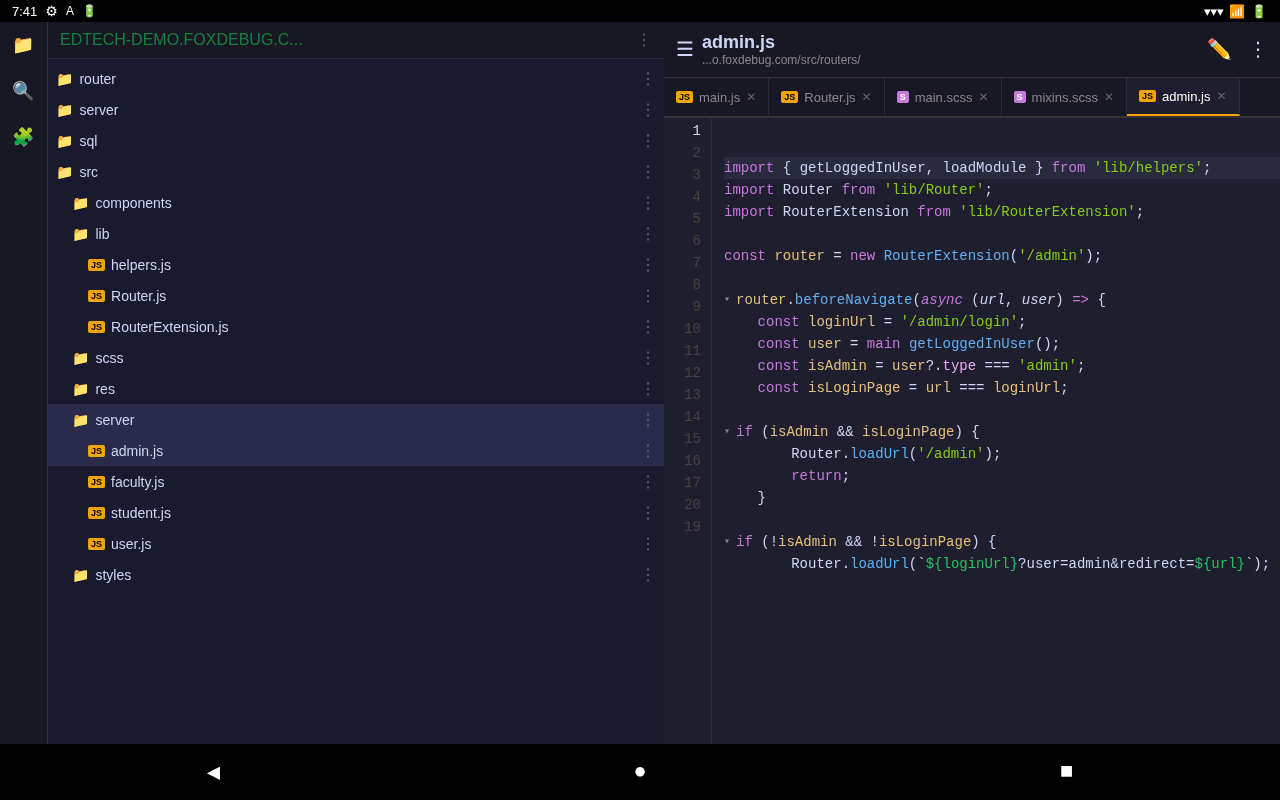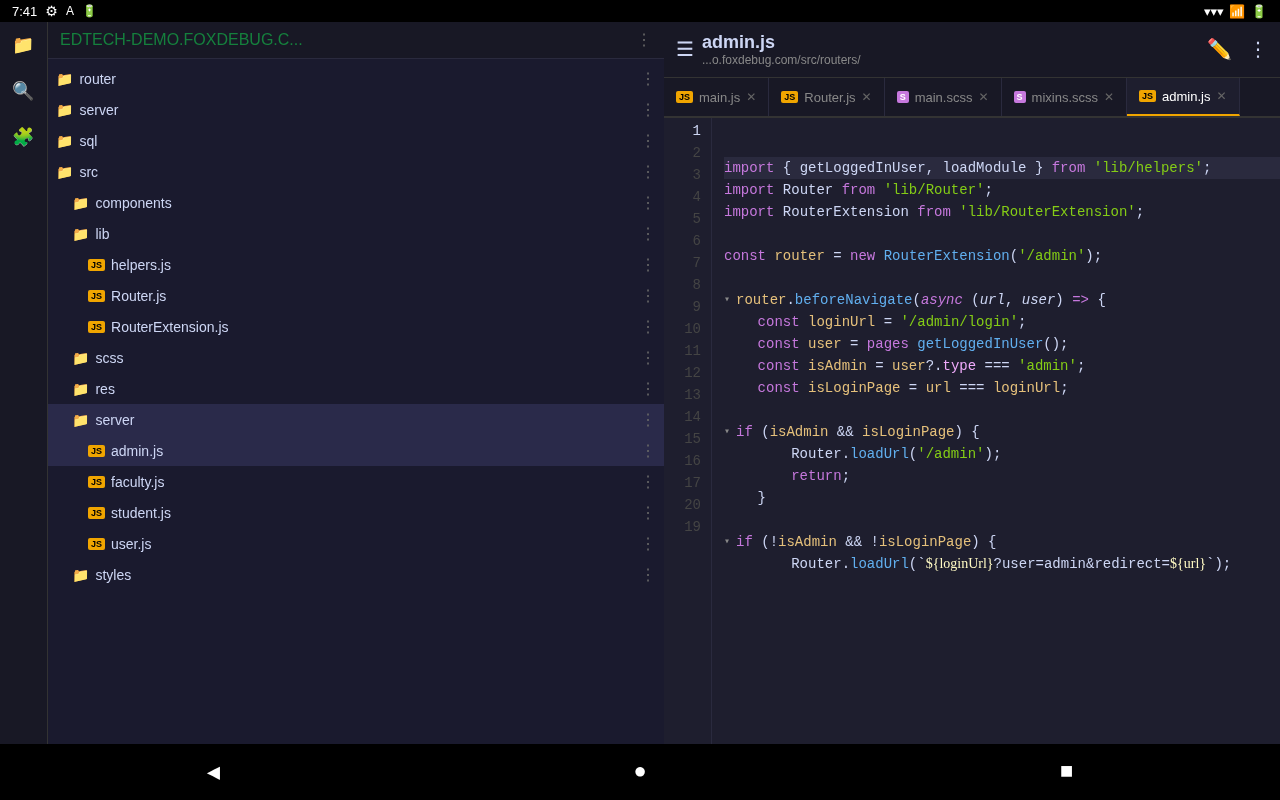--- a/index.html
+++ b/index.html
@@ -242,21 +242,21 @@
 
     
     .kw { color: #c678dd; } 
     .fn { color: #61afef; } 
     .str { color: #84cc16; } 
     .var { color: #e5c07b; } 
     .italic { font-style: italic; }
     .plain { color: #cdd6f4; }
     .arrow { color: #c678dd; }
     .prop { color: #f0abfc; }
-    .tpl { color: #fef9c3; font-family: Liberation Serif, serif; }
+    .tpl { color: #22c55e; }
 
     
     .bottom-nav {
       background: #000;
       height: 56px;
       display: flex;
       align-items: center;
       justify-content: space-around;
     }
     .nav-btn {
@@ -594,21 +594,21 @@
           <span class="str">'/admin/login'</span>
           <span class="plain">;</span>
         </div>
 
         <div class="code-line">
           <span class="plain">&nbsp;&nbsp;&nbsp;&nbsp;</span>
           <span class="kw">const</span>
           <span class="plain"> </span>
           <span class="var">user</span>
           <span class="plain"> = </span>
-          <span class="kw">pages</span>
+          <span class="kw">main</span>
           <span class="plain"> </span>
           <span class="fn">getLoggedInUser</span>
           <span class="plain">();</span>
         </div>
 
         <div class="code-line">
           <span class="plain">&nbsp;&nbsp;&nbsp;&nbsp;</span>
           <span class="kw">const</span>
           <span class="plain"> </span>
           <span class="var">isAdmin</span>

